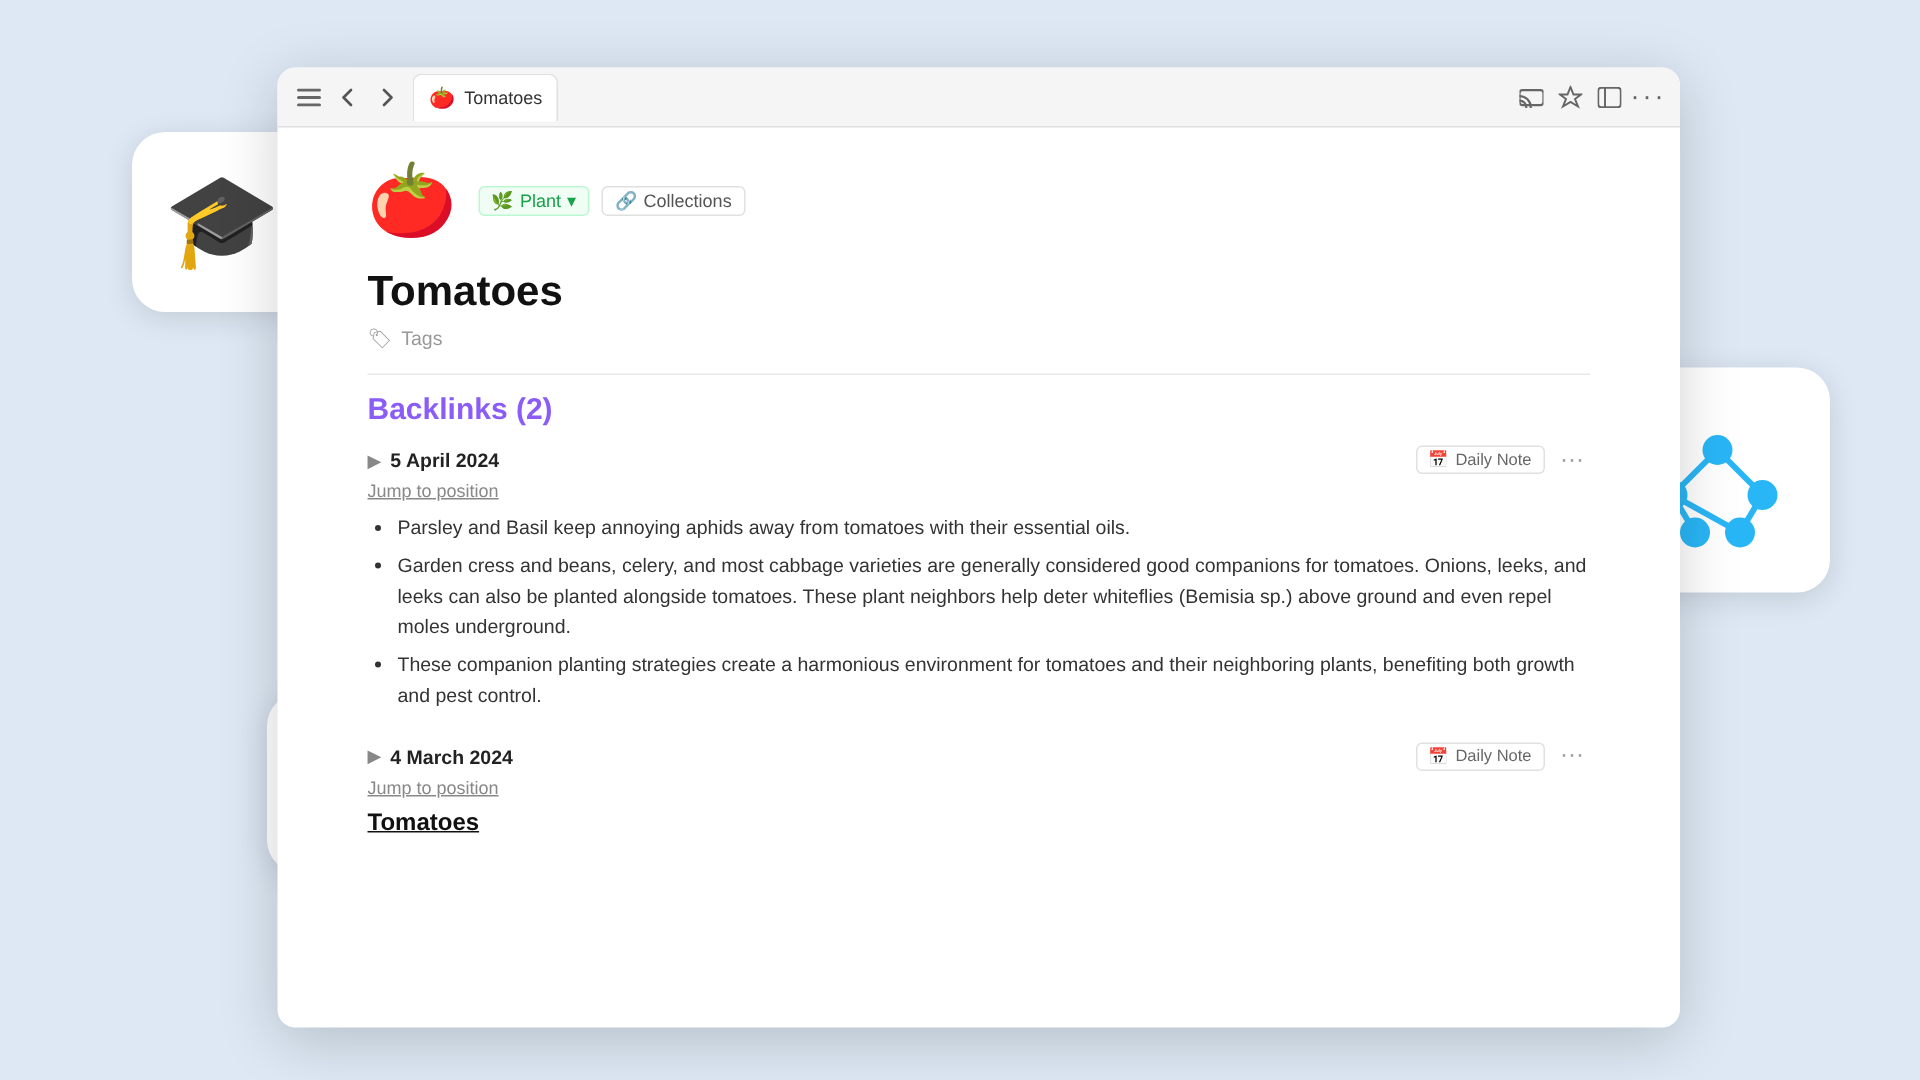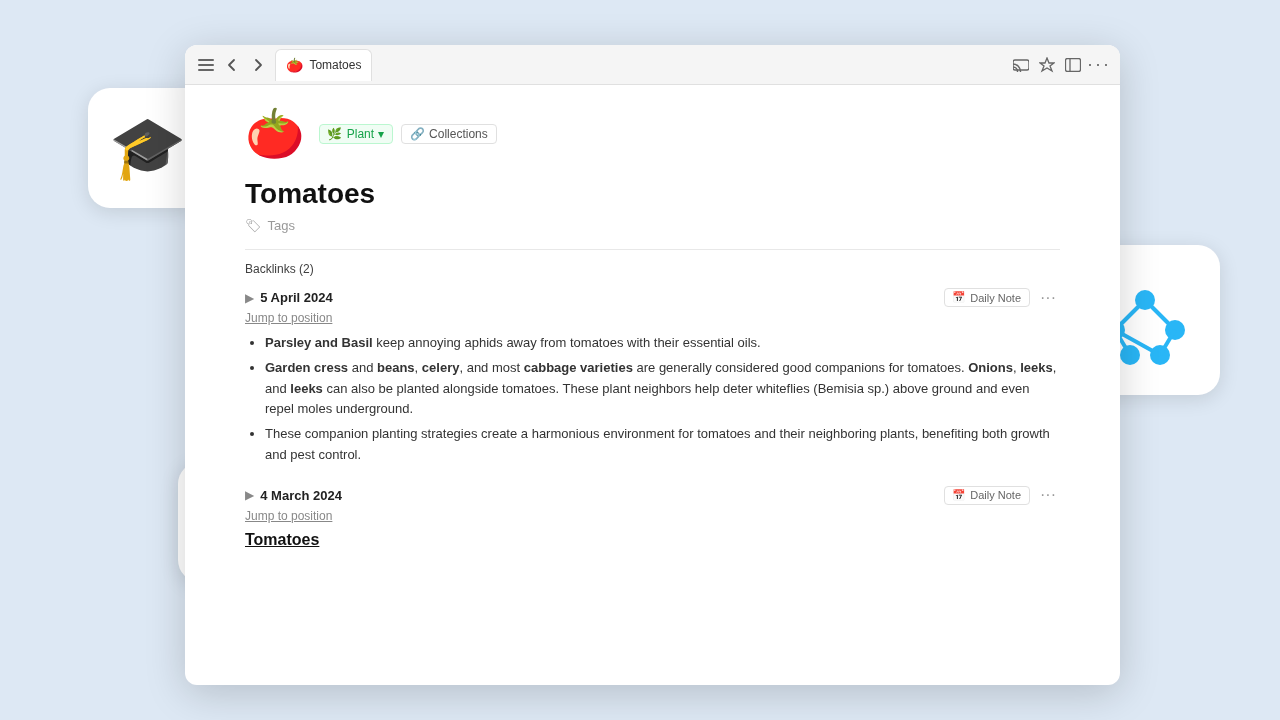--- a/index.html
+++ b/index.html
@@ -147,23 +147,23 @@
     }
 
     .divider {
       border: none;
       border-top: 1px solid #e8e8e8;
       margin: 12px 0;
     }
 
     
     .backlinks-header {
-      font-size: 12px;
-      font-weight: 400;
-      color: #404040;
+      font-size: 20px;
+      font-weight: 700;
+      color: #8b5cf6;
       margin-bottom: 12px;
     }
 
     .backlink-entry {
       margin-bottom: 20px;
     }
     .backlink-title-row {
       display: flex; align-items: center; justify-content: space-between;
       margin-bottom: 4px;
     }
@@ -215,21 +215,21 @@
     .bullet-list {
       padding-left: 20px;
       margin: 0;
     }
     .bullet-list li {
       font-size: 13px;
       color: #333;
       line-height: 1.6;
       margin-bottom: 4px;
     }
-    .bullet-list li b { font-weight: 700; text-align: center; }
+    .bullet-list li b { font-weight: 400; text-align: center; }
 
     .backlink-subtitle {
       font-size: 16px;
       font-weight: 600;
       color: #111;
       text-decoration: underline;
       margin-bottom: 8px;
     }
   </style>
 </head>

